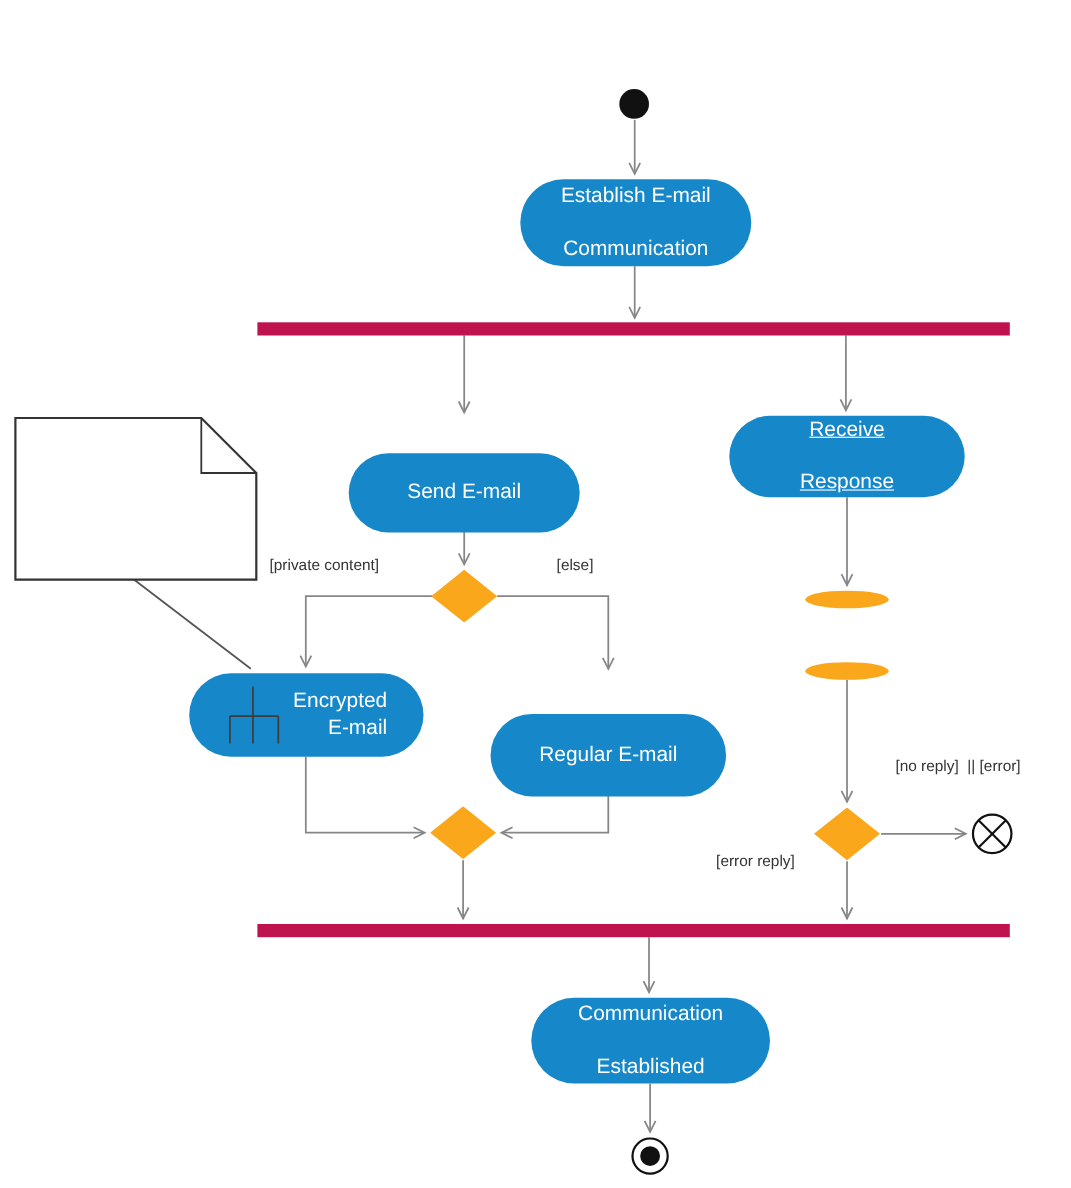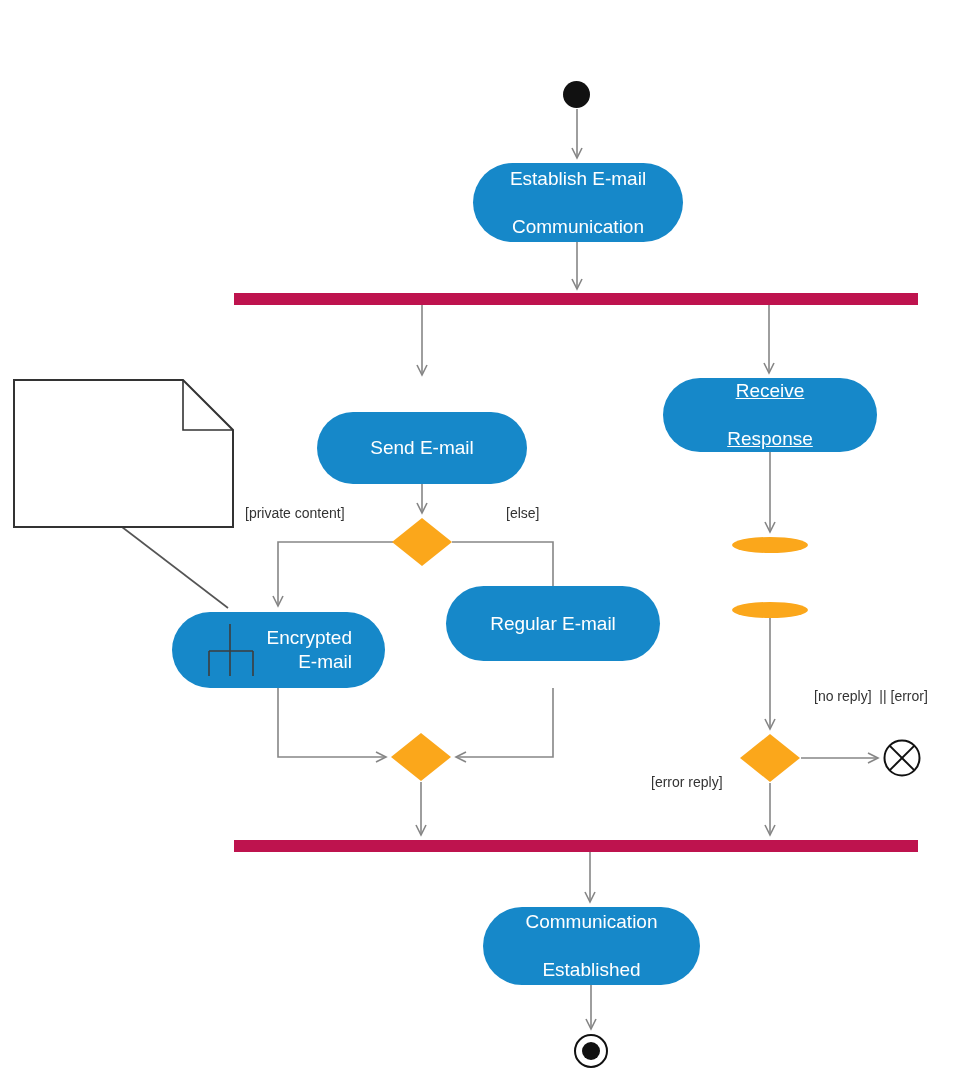--- a/index.html
+++ b/index.html
@@ -115,21 +115,21 @@
         <line x1="37" y1="39" x2="37" y2="64"></line>
         <line x1="81" y1="39" x2="81" y2="64"></line>
       </g>
     </svg>
     <div class="enc-text">
       <div>Encrypted</div>
       <div>E-mail</div>
     </div>
   </div>
 
-  <div class="activity" style="left:446px; top:586px; width:214px; height:75px;justify-content:center;">
+  <div class="activity" style="left:446px; top:649px; width:214px; height:75px;justify-content:center;">
     <div>Regular E-mail</div>
   </div>
 
   <div class="diamond" style="left:391px; top:733px; width:60px; height:48px;"></div>
 
   <div class="wait-ellipse" style="left:732px; top:537px; width:76px; height:16px;"></div>
   <div class="wait-ellipse" style="left:732px; top:602px; width:76px; height:16px;"></div>
 
 
   <div class="diamond" style="left:740px; top:734px; width:60px; height:48px;"></div>

